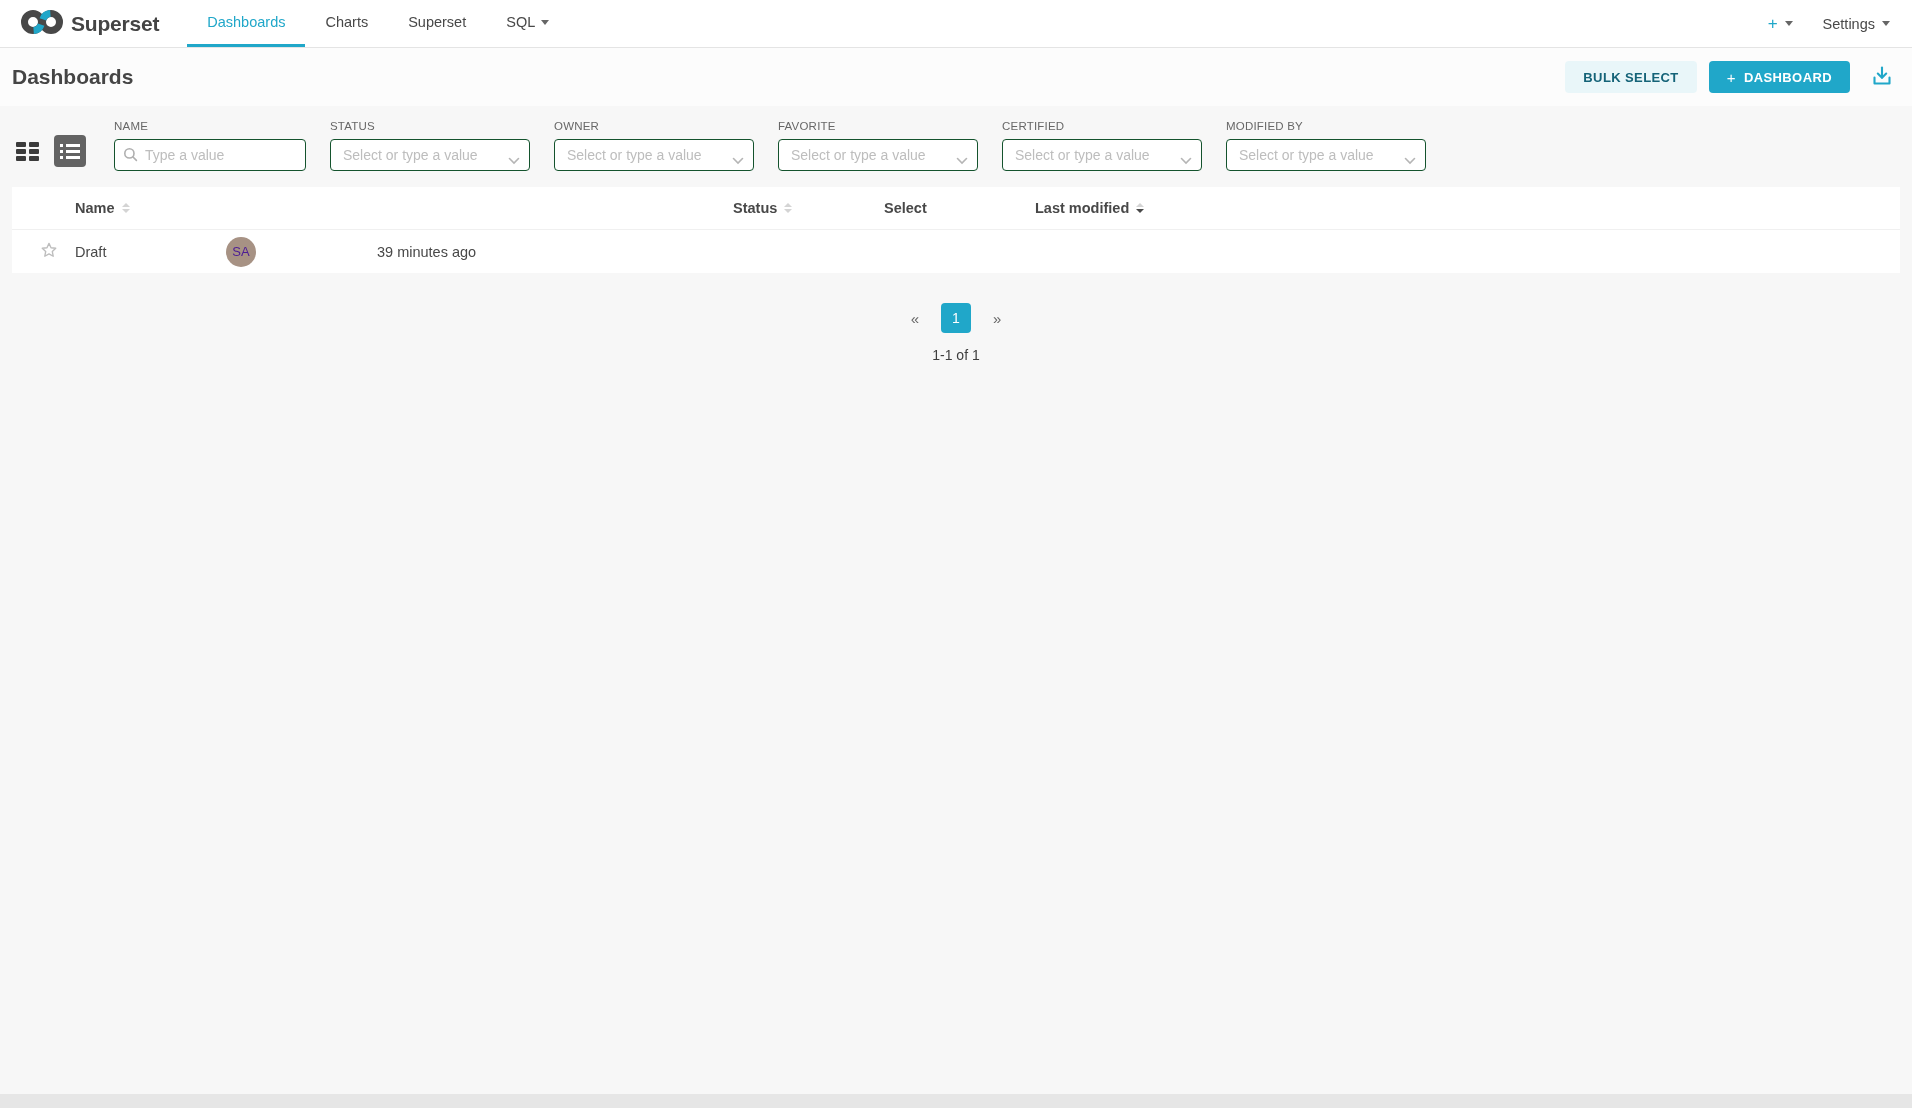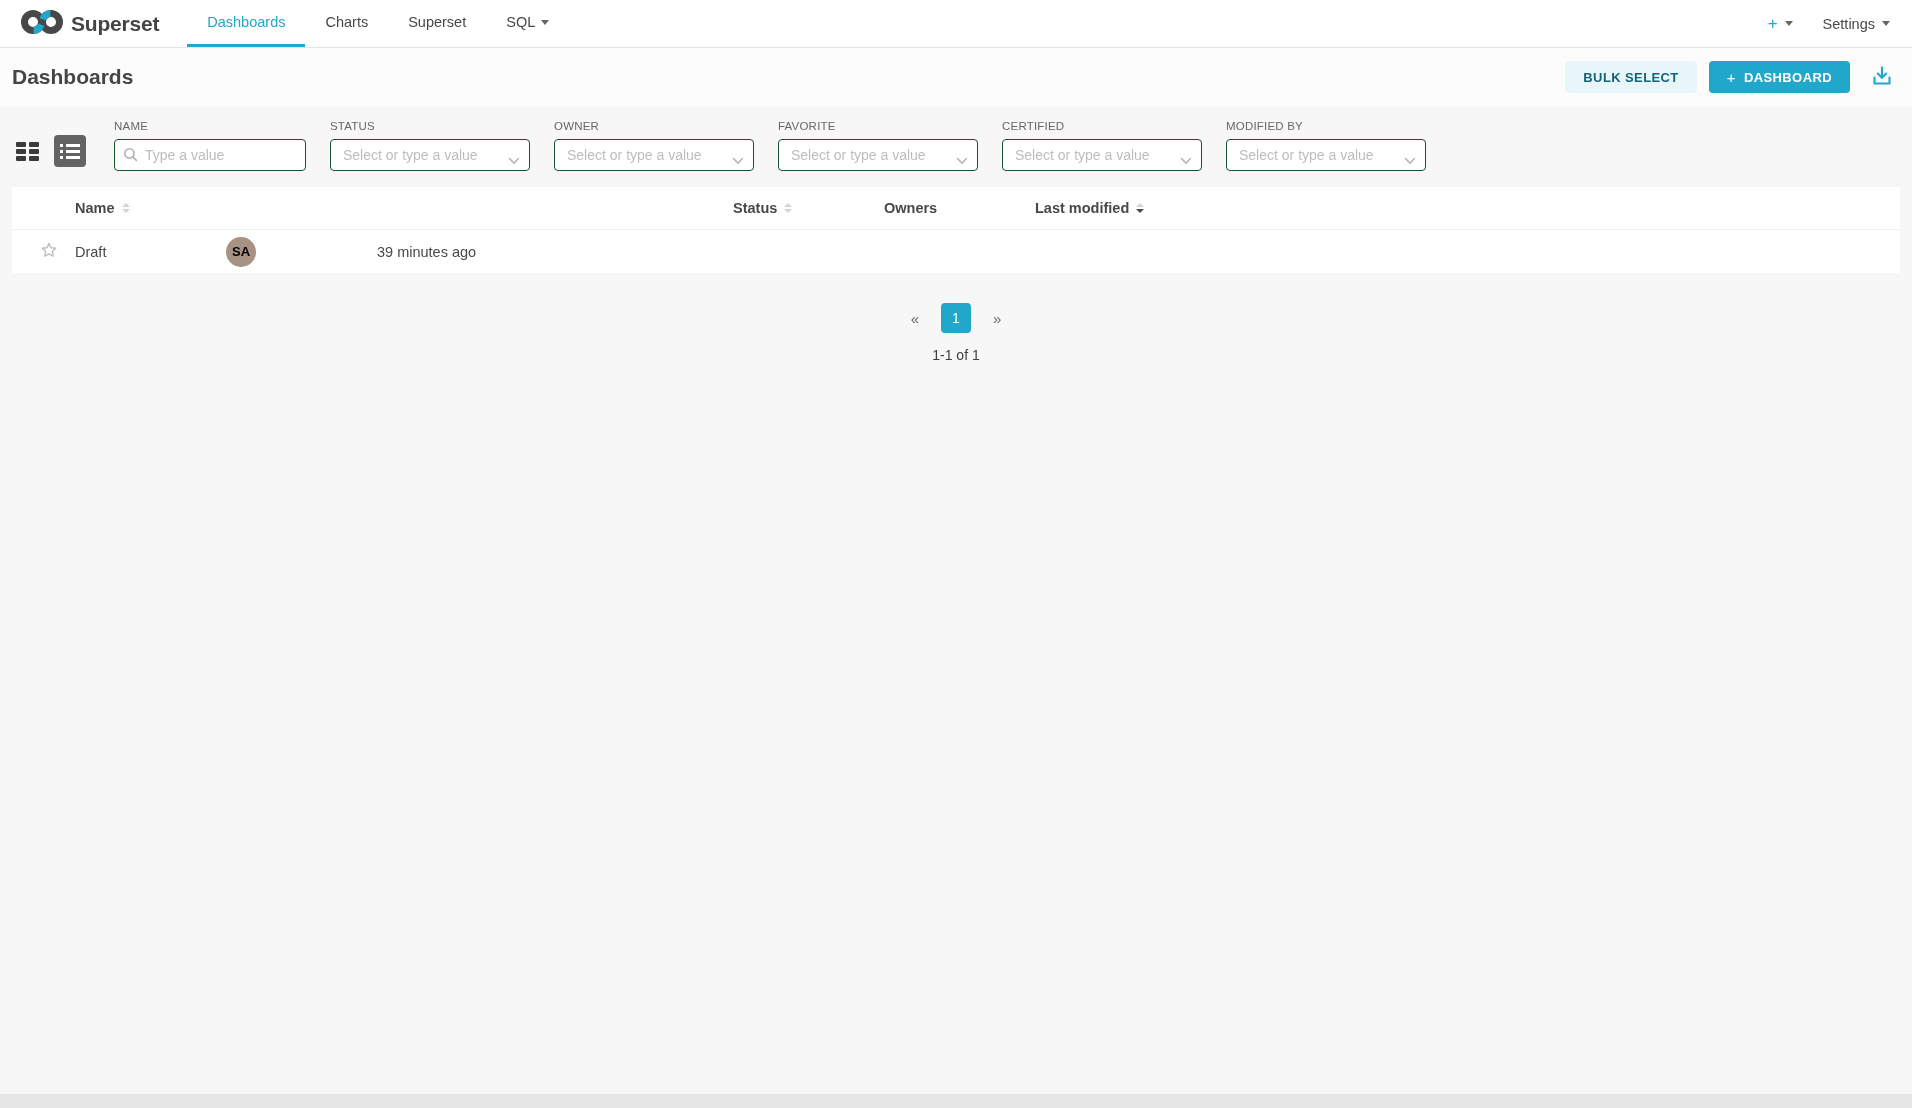--- a/index.html
+++ b/index.html
@@ -90,22 +90,22 @@
   .td-modified { width:155px; }
   .td-actions { flex:1; }
   .th-inner { display:inline-flex; align-items:center; gap:7px; cursor:pointer; }
   .sorter { display:inline-flex; flex-direction:column; gap:2px; }
   .sorter i { width:0; height:0; border-left:4px solid transparent; border-right:4px solid transparent; display:block; }
   .sorter .up { border-bottom:4px solid #D4D4D4; }
   .sorter .down { border-top:4px solid #D4D4D4; }
   .sorter.desc .down { border-top-color:#484848; }
   .link { color:#1B9AC1; text-decoration:none; cursor:pointer; }
   .avatar {
-    width:30px; height:30px; border-radius:50%; background:#A79284; color:#000000;
-    display:inline-flex; align-items:center; justify-content:center; font-size:13px;font-weight:bold;
+    width:30px; height:30px; border-radius:50%; background:#A79284; color:#4c1d95;
+    display:inline-flex; align-items:center; justify-content:center; font-size:13px;
   }
 
   
   .pagination-zone { margin-top:30px; display:flex; flex-direction:column; align-items:center; gap:14px; }
   .pager { display:flex; align-items:center; gap:16px; }
   .pager-arrow { color:#666; font-size:15px; cursor:pointer; padding:4px 6px; }
   .page-num {
     width:30px; height:30px; background:#20A7C9; color:#FFF; border-radius:4px;
     display:flex; align-items:center; justify-content:center; font-size:14px; cursor:pointer;
   }
@@ -297,21 +297,21 @@
         <span class="th-inner">
           <span>Status</span>
           <span class="sorter">
               <i class="up"></i>
               <i class="down"></i>
             </span>
         </span>
       </div>
       <div class="td-owners">
         <span class="th-inner">
-          <span>Owners</span>
+          <span>Select</span>
         </span>
       </div>
       <div class="td-modified">
         <span class="th-inner">
           <span>Last modified</span>
           <span class="sorter desc">
               <i class="up"></i>
               <i class="down"></i>
             </span>
         </span>

